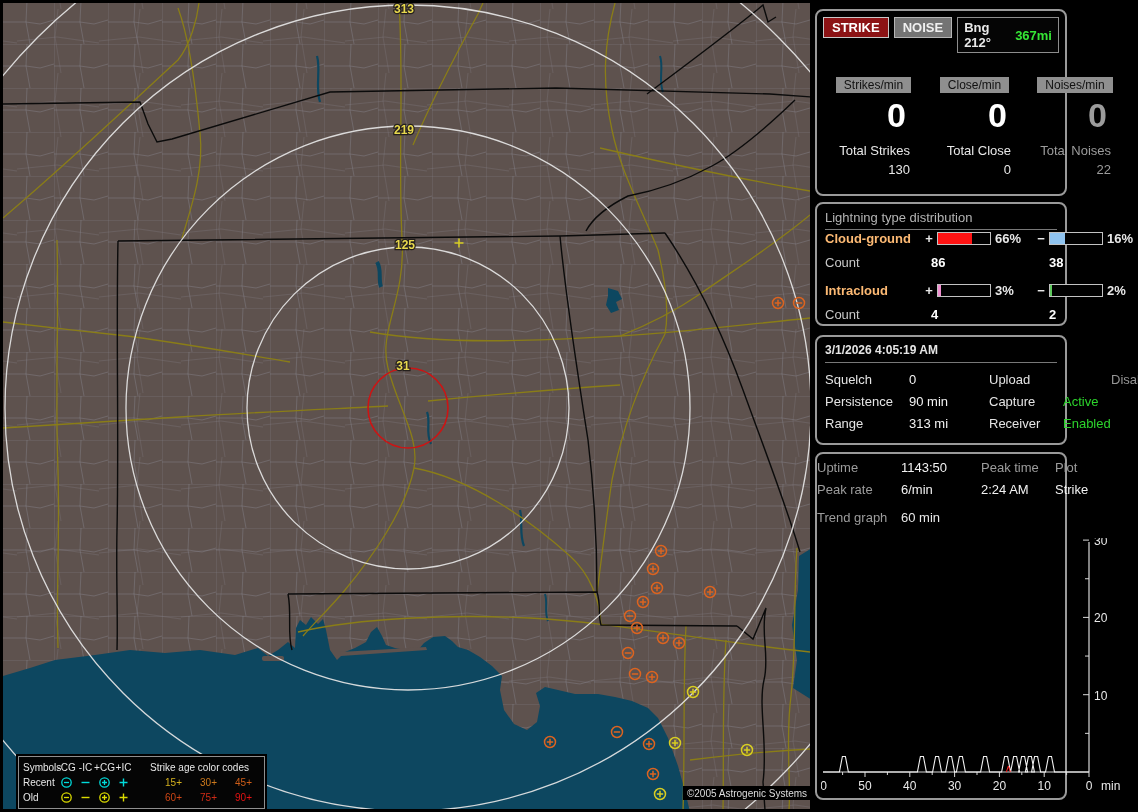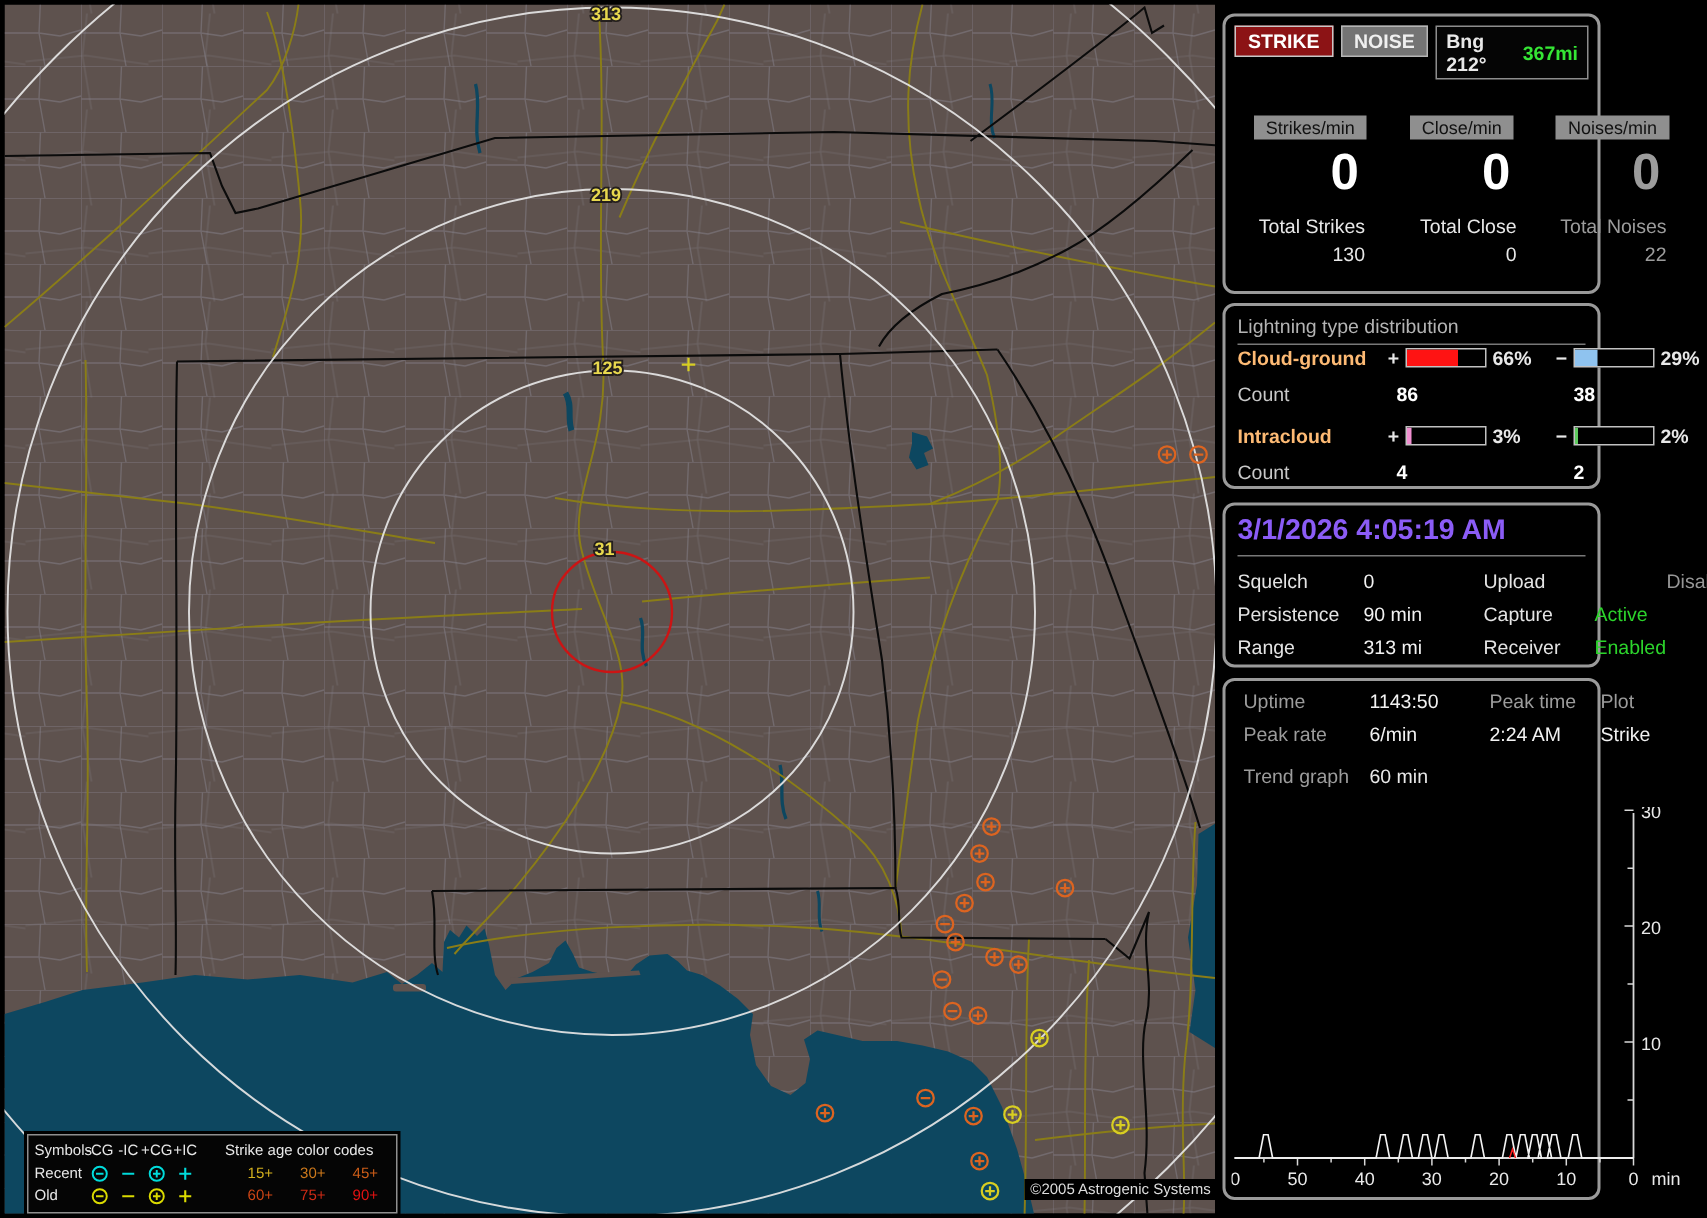--- a/index.html
+++ b/index.html
@@ -20,21 +20,21 @@
   .legend .age{text-align:right;font-weight:normal;}
   .copybar{position:absolute;left:683px;top:786px;width:128px;height:14px;background:#000;
            color:#dedede;font-size:10px;display:flex;align-items:center;justify-content:center;
            white-space:nowrap;}
   
   .panelbox{position:absolute;left:815px;width:252px;background:#000;border:2px solid #9a9a9a;
             border-radius:8px;box-sizing:border-box;}
   #box1{top:9px;height:187px;padding:6px 6px;}
   #box2{top:202px;height:124px;padding:6px 8px;}
   #box3{top:335px;height:110px;padding:6px 8px;}
-  #box4{top:452px;height:348px;padding:6px 12px;}
+  #box4{top:452px;height:348px;padding:6px 0;}
   .toprow{display:flex;align-items:flex-start;gap:5px;}
   .btn{font-weight:bold;font-size:13px;padding:2px 8px;border:1px solid #c8c8c8;color:#fff;cursor:pointer;}
   .strikebtn{background:#8c1315;}
   .noisebtn{background:#747474;border-color:#b5b5b5;color:#f0f0f0;}
   .bngbox{margin-left:auto;border:1px solid #8d8d8d;background:#050505;width:136px;
           display:flex;justify-content:space-between;align-items:center;padding:2px 6px;
           font-weight:bold;font-size:13px;}
   .bngrange{color:#35e635;}
   .cgrid{display:grid;grid-template-columns:101px 101px 100px;margin-top:24px;}
   .cmlabel{background:#8f8f8f;color:#111;font-size:12px;padding:1px 8px;justify-self:center;white-space:nowrap;}
@@ -47,21 +47,21 @@
   .drow{display:grid;grid-template-columns:96px 16px 54px 42px 16px 54px auto;align-items:center;height:17px;}
   .drow .nm{font-weight:bold;font-size:13px;color:#fdba74;white-space:nowrap;}
   .sign{font-weight:bold;font-size:13px;text-align:center;}
   .bar{height:11px;border:1px solid #c2c2c2;background:#000;overflow:hidden;}
   .bar i{display:block;height:100%;}
   .pct{font-weight:bold;font-size:13px;padding-left:4px;}
   .crow{display:grid;grid-template-columns:106px 118px auto;font-size:13px;height:16px;margin-top:8px;margin-bottom:11px;}
   .crow .cl{color:#c8c8c8;}
   .crow b{color:#fff;}
   
-  .dt{color:#8b5cf6;font-weight:bold;font-size:19px;padding-bottom:5px;border-bottom:1px solid #787878;
+  .dt{color:#e5e5e5;font-weight:bold;font-size:12px;padding-bottom:5px;border-bottom:1px solid #787878;
       margin-bottom:9px;white-space:nowrap;}
   .sgrid{display:grid;grid-template-columns:84px 80px 74px auto;row-gap:7px;font-size:13px;}
   .sgrid .lab{color:#e4e4e4;}
   .sgrid .val{color:#f2f2f2;}
   .glab{color:#9c9c9c;}
   .trendrow{margin-top:13px;display:grid;grid-template-columns:84px auto;font-size:13px;}
   #trend{position:absolute;left:4px;top:84px;}
   .tick{fill:#e9e9e9;font:12px "Liberation Sans",sans-serif;}
 </style>
 </head>
@@ -276,21 +276,21 @@
       <span class="nm">Cloud-ground</span>
       <span class="sign">+</span>
       <span class="bar">
           <i style="width: 66%; background: rgb(255, 19, 19);"></i>
         </span>
       <span class="pct">66%</span>
       <span class="sign">−</span>
       <span class="bar">
           <i style="width: 29%; background: rgb(143, 195, 239);"></i>
         </span>
-      <span class="pct">29%</span>
+      <span class="pct">16%</span>
     </div>
     <div class="crow">
       <span class="cl">Count</span>
       <b>86</b>
       <b>38</b>
     </div>
     <div class="drow">
       <span class="nm">Intracloud</span>
       <span class="sign">+</span>
       <span class="bar">

